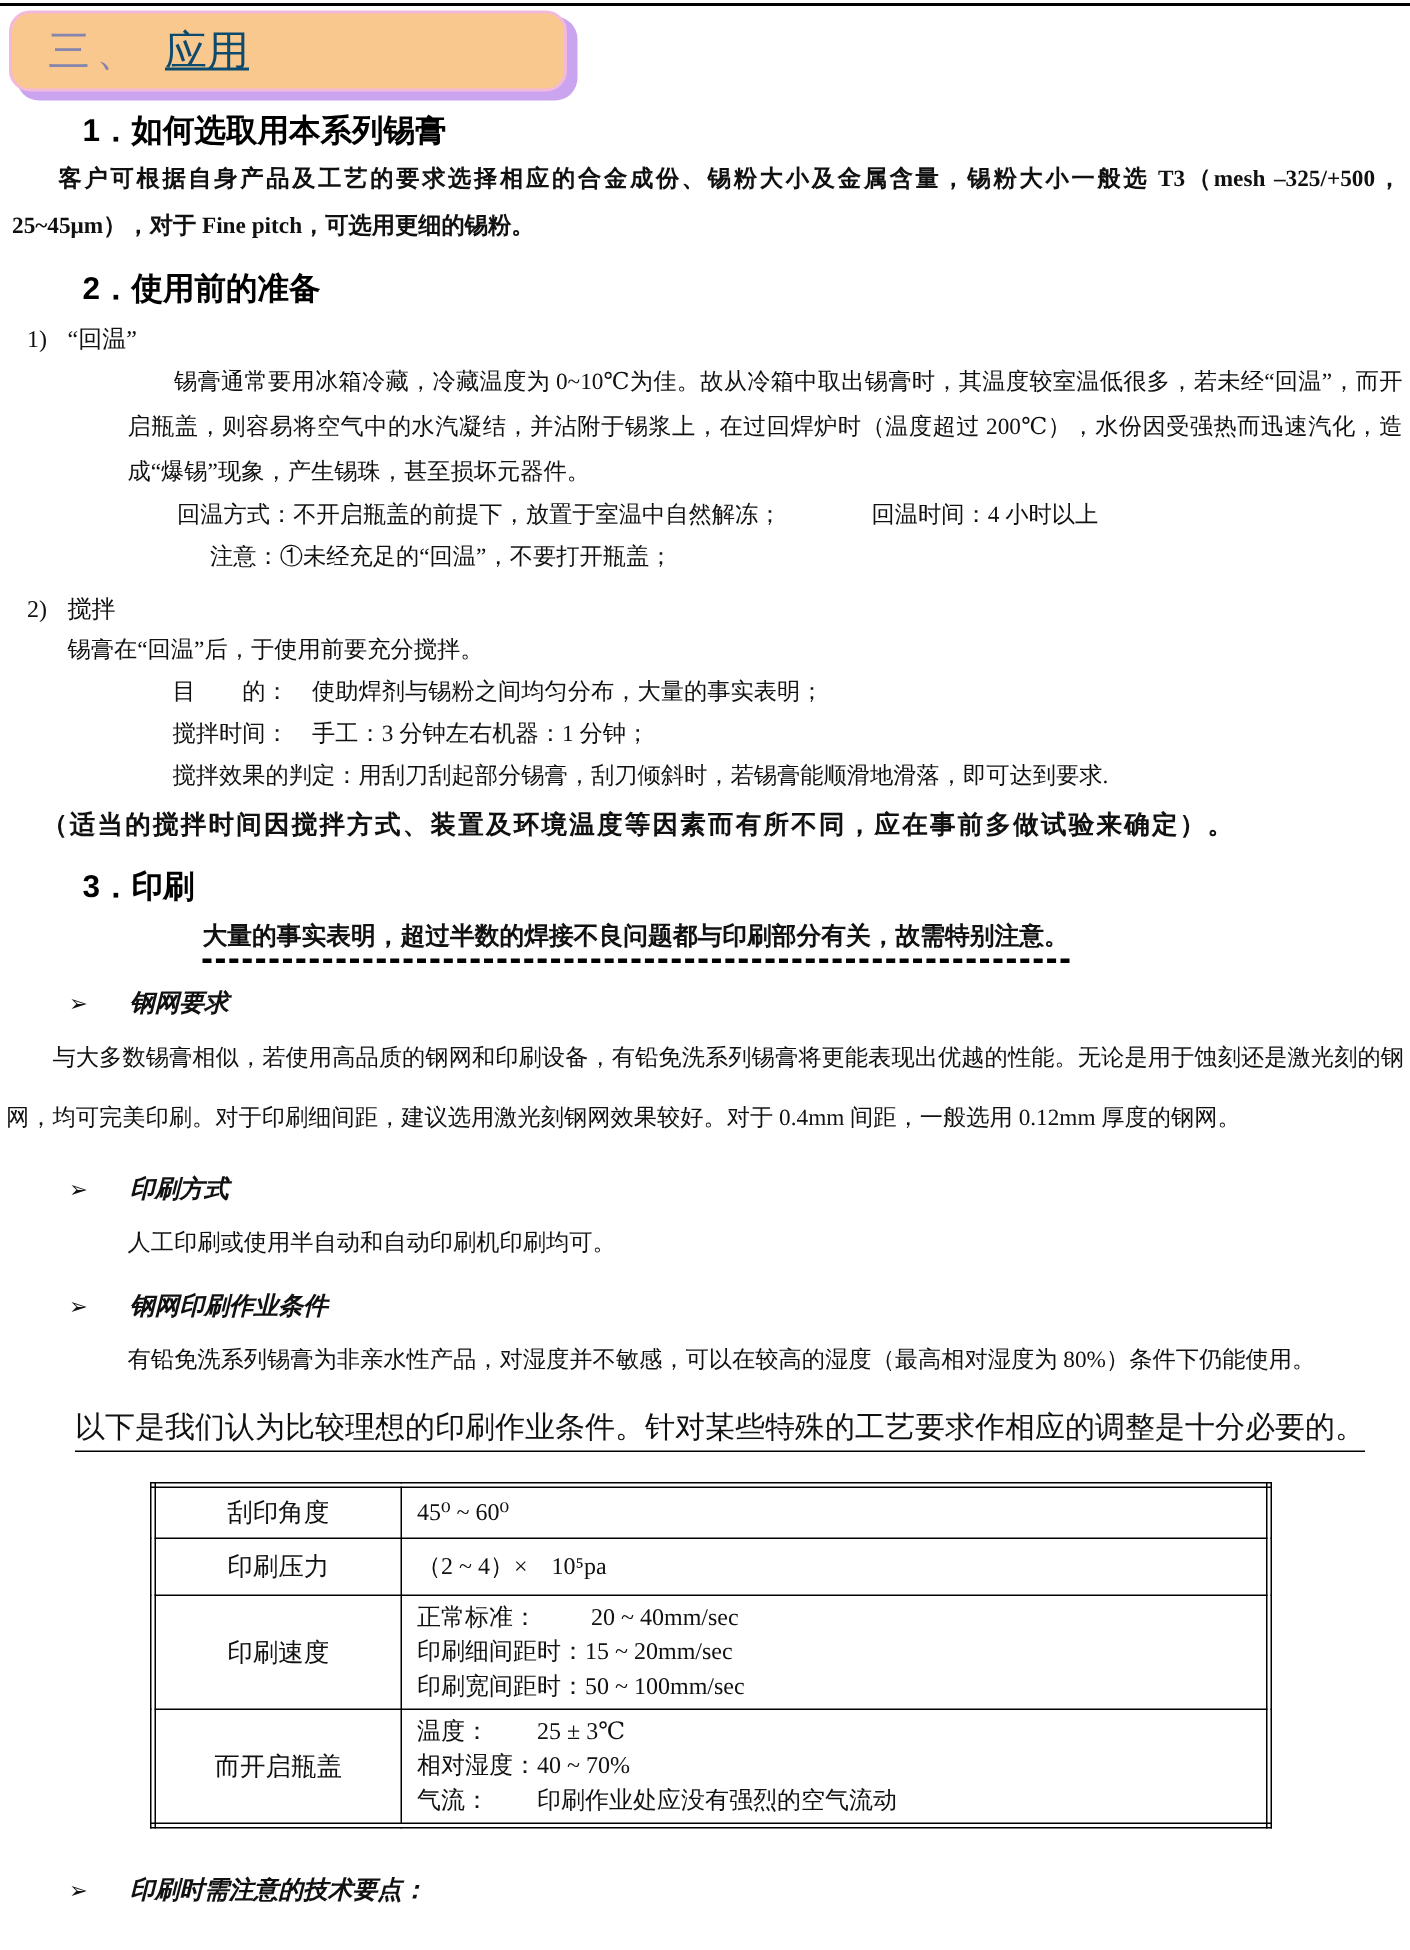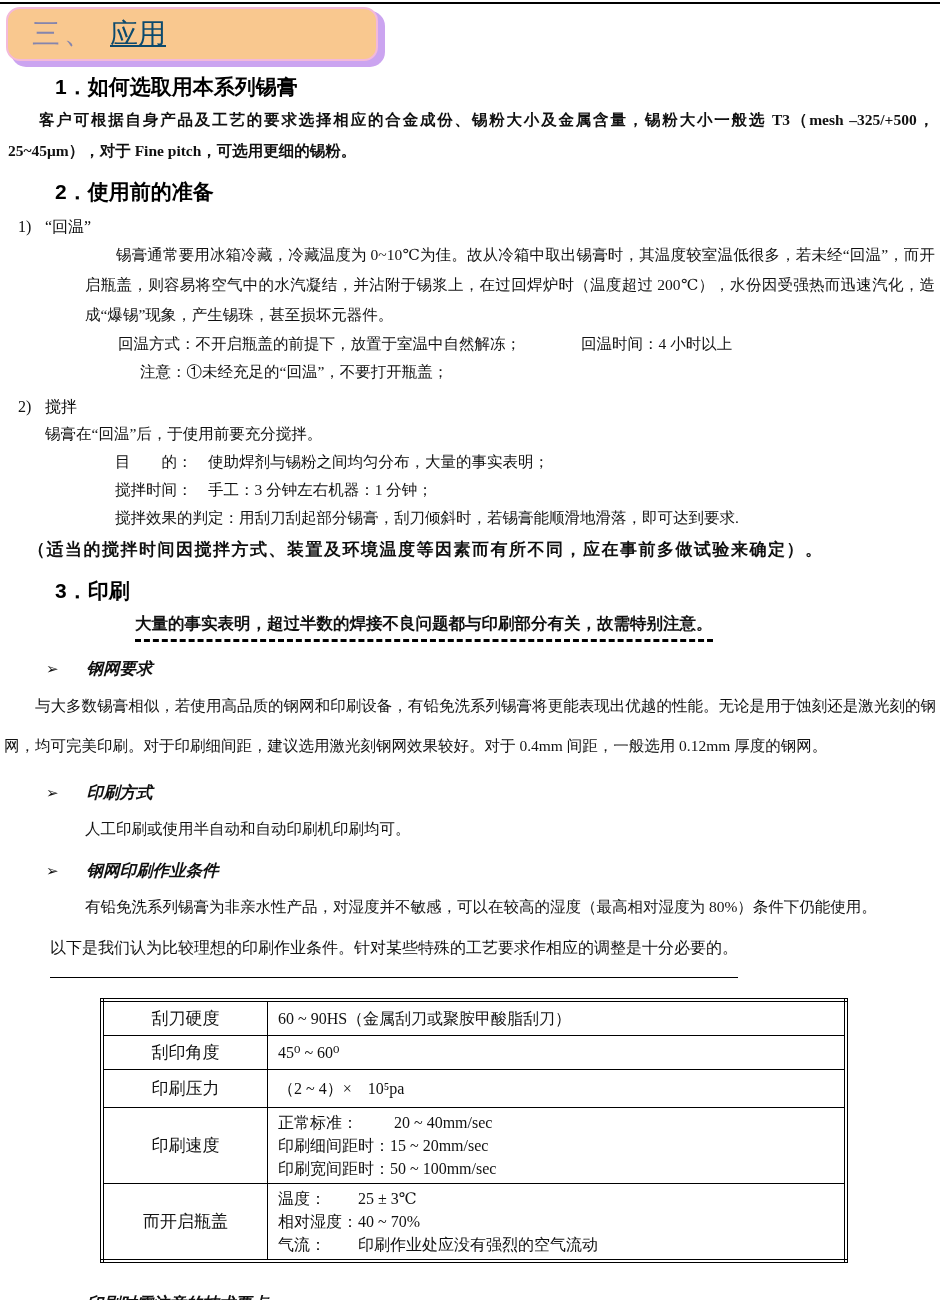--- a/index.html
+++ b/index.html
@@ -45,21 +45,21 @@
   }
   .bullet{display:flex;align-items:baseline;margin:16px 0 0 46px;}
   .bullet .arrow{font-size:15px;flex:none;}
   .bullet .btitle{
     font-family:"Liberation Sans","DejaVu Sans",sans-serif;
     font-weight:bold;font-style:italic;font-size:16.5px;margin-left:28px;
   }
   .wide-para{font-size:15.5px;line-height:40px;margin:6px 4px 0 4px;text-indent:2em;text-align:justify;}
   .single-line{font-size:15.5px;line-height:30px;margin:10px 5px 0 85px;}
   .cond-wrap{margin:16px 0 0 50px;}
-  .cond-note{font-size:16px;border-bottom:1.5px solid #000;padding-bottom:18px;display:inline-block;}
+  .cond-note{font-size:20px;border-bottom:1.5px solid #000;padding-bottom:2px;display:inline-block;}
   
   table.spec{
     border-collapse:collapse;margin:20px 0 0 100px;width:748px;
     border:4px double #000;
   }
   table.spec td{border:1px solid #000;vertical-align:middle;}
   td.lab{
     width:163px;text-align:center;font-size:17px;padding:3px 0;
   }
   td.val{font-size:16px;padding:3px 4px 3px 10px;}
@@ -136,26 +136,20 @@
   <span class="btitle">钢网印刷作业条件</span>
 </div>
 <div class="single-line">有铅免洗系列锡膏为非亲水性产品，对湿度并不敏感，可以在较高的湿度（最高相对湿度为 80%）条件下仍能使用。</div>
 
 <div class="cond-wrap">
   <span class="cond-note">以下是我们认为比较理想的印刷作业条件。针对某些特殊的工艺要求作相应的调整是十分必要的。</span>
 </div>
 
 <table class="spec">
   <tbody>
-      <tr class="r-short">
-    <td class="lab">刮刀硬度</td>
-    <td class="val">
-      <div class="vline">60 ~ 90HS（金属刮刀或聚胺甲酸脂刮刀）</div>
-    </td>
-  </tr>
   <tr class="r-short">
     <td class="lab">刮印角度</td>
     <td class="val">
       <div class="vline">45⁰ ~ 60⁰</div>
     </td>
   </tr>
   <tr class="r-mid">
     <td class="lab">印刷压力</td>
     <td class="val">
       <div class="vline">（2 ~ 4）×　10⁵pa</div>

